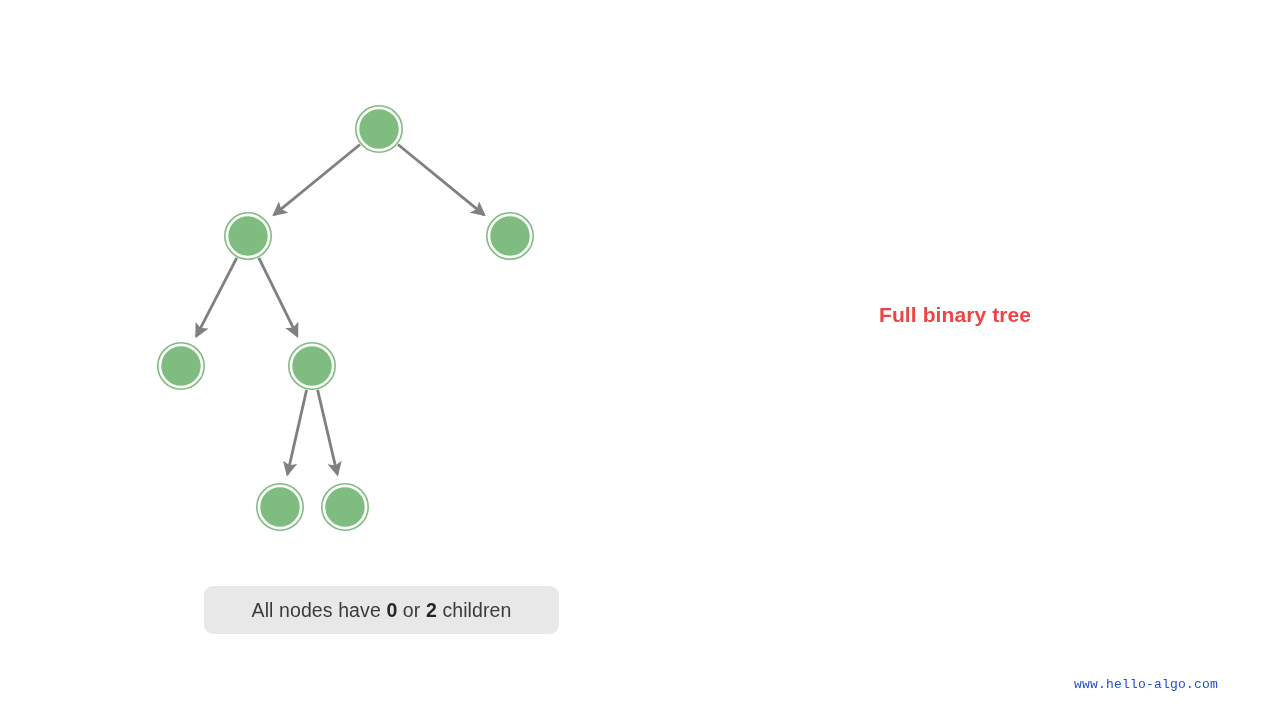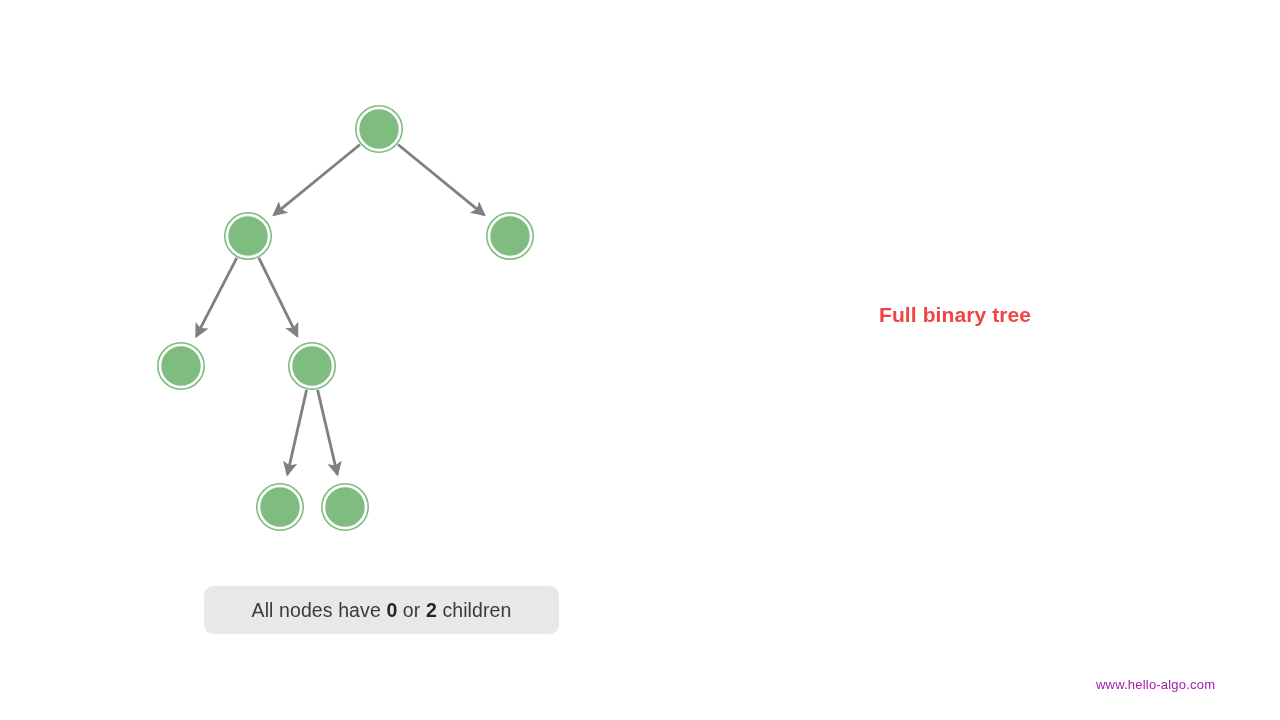--- a/index.html
+++ b/index.html
@@ -52,25 +52,25 @@
     color: #3b3b3b;
     white-space: nowrap;
     letter-spacing: 0.1px;
   }
   .caption-text b {
     font-weight: bold;
     color: #262626;
   }
   .watermark {
     position: absolute;
-    left: 1096px;
+    left: 1074px;
     top: 677px;
-    font-family: Liberation Sans, sans-serif;
+    font-family: Liberation Mono, monospace;
     font-size: 13px;
-    color: #a21caf;
+    color: #1d4ed8;
     letter-spacing: 0.2px;
     white-space: nowrap;
   }
 </style>
 </head>
 <body>
 
 <div id="canvas">
 
   <svg id="tree-svg" viewBox="0 0 1280 720" xmlns="http://www.w3.org/2000/svg">

